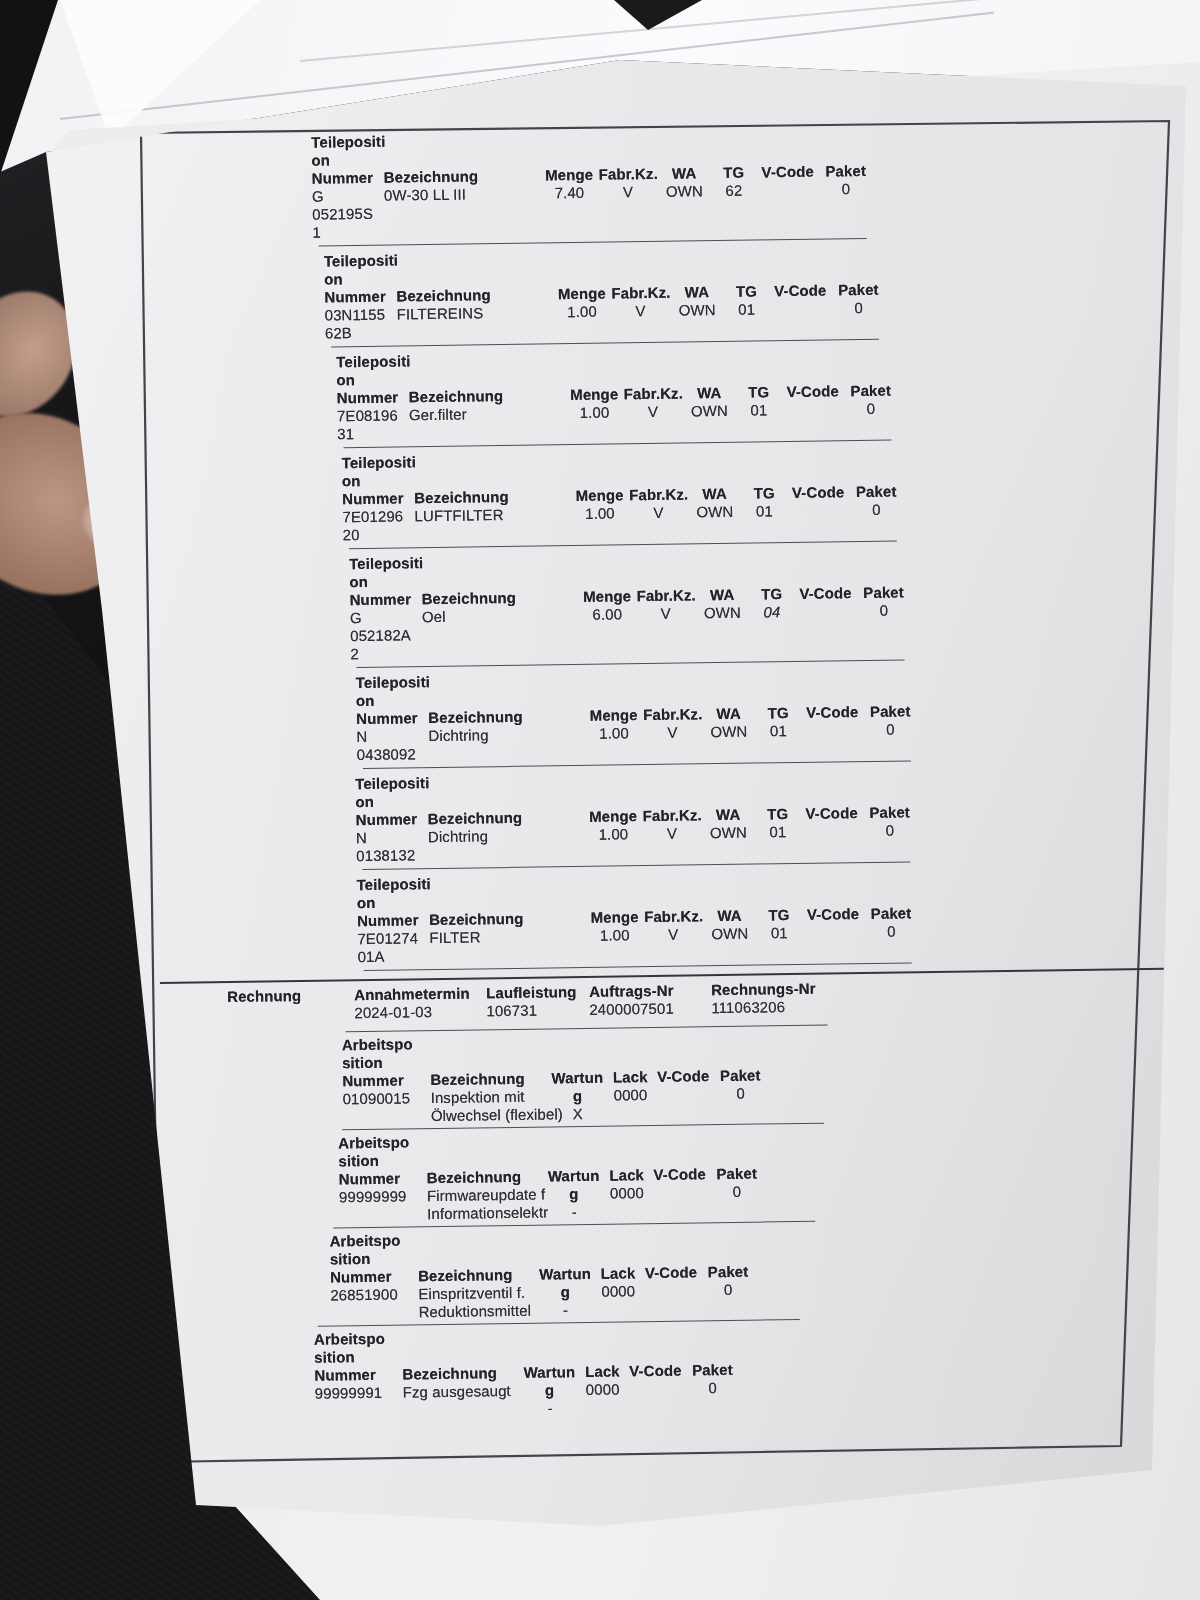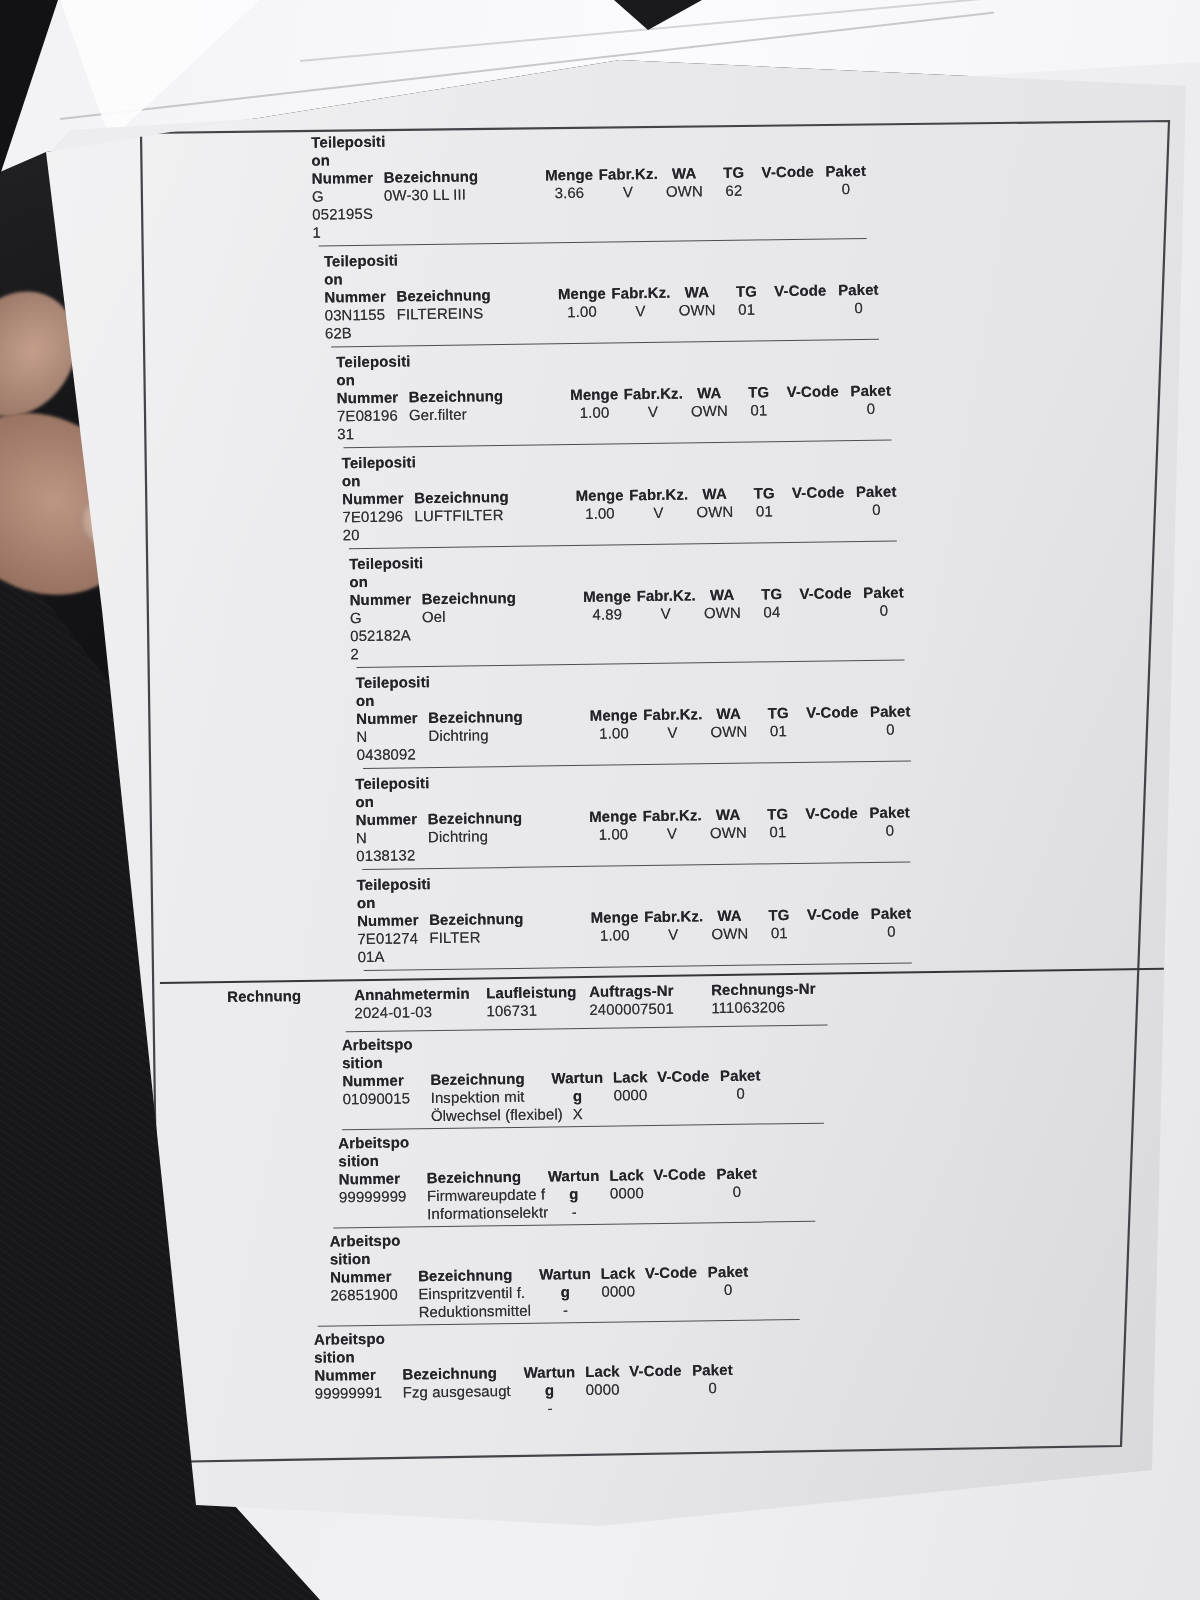--- a/index.html
+++ b/index.html
@@ -126,21 +126,21 @@
               <div class="tcell ctr b" style="width: 59px;">Menge</div>
               <div class="tcell ctr b" style="width: 58px;">Fabr.Kz.</div>
               <div class="tcell ctr b" style="width: 55px;">WA</div>
               <div class="tcell ctr b" style="width: 44px;">TG</div>
               <div class="tcell ctr b" style="width: 64px;">V-Code</div>
               <div class="tcell ctr b" style="width: 52px;">Paket</div>
             </div>
             <div class="trow">
               <div class="tcell" style="width: 72px;">G</div>
               <div class="tcell" style="width: 156px;">0W-30 LL III</div>
-              <div class="tcell ctr" style="width: 59px;">3.66</div>
+              <div class="tcell ctr" style="width: 59px;">7.40</div>
               <div class="tcell ctr" style="width: 58px;">V</div>
               <div class="tcell ctr" style="width: 55px;">OWN</div>
               <div class="tcell ctr" style="width: 44px;">62</div>
               <div class="tcell ctr" style="width: 64px;"></div>
               <div class="tcell ctr" style="width: 52px;">0</div>
             </div>
             <div class="trow">
               <div class="tcell" style="width: 72px;">052195S</div>
               <div class="tcell" style="width: 156px;"></div>
               <div class="tcell ctr" style="width: 59px;"></div>
@@ -276,24 +276,24 @@
               <div class="tcell ctr b" style="width: 59px;">Menge</div>
               <div class="tcell ctr b" style="width: 58px;">Fabr.Kz.</div>
               <div class="tcell ctr b" style="width: 55px;">WA</div>
               <div class="tcell ctr b" style="width: 44px;">TG</div>
               <div class="tcell ctr b" style="width: 64px;">V-Code</div>
               <div class="tcell ctr b" style="width: 52px;">Paket</div>
             </div>
             <div class="trow">
               <div class="tcell" style="width: 72px;">G</div>
               <div class="tcell" style="width: 156px;">Oel</div>
-              <div class="tcell ctr" style="width: 59px;">4.89</div>
-              <div class="tcell ctr" style="width: 58px;">V</div>
-              <div class="tcell ctr" style="width: 55px;">OWN</div>
-              <div class="tcell ctr" style="width: 44px;">04</div>
+              <div class="tcell ctr" style="width: 59px;">6.00</div>
+              <div class="tcell ctr" style="width: 58px;">V</div>
+              <div class="tcell ctr" style="width: 55px;">OWN</div>
+              <div class="tcell ctr" style="width: 44px; font-style: italic;">04</div>
               <div class="tcell ctr" style="width: 64px;"></div>
               <div class="tcell ctr" style="width: 52px;">0</div>
             </div>
             <div class="trow">
               <div class="tcell" style="width: 72px;">052182A</div>
               <div class="tcell" style="width: 156px;"></div>
               <div class="tcell ctr" style="width: 59px;"></div>
               <div class="tcell ctr" style="width: 58px;"></div>
               <div class="tcell ctr" style="width: 55px;"></div>
               <div class="tcell ctr" style="width: 44px;"></div>

